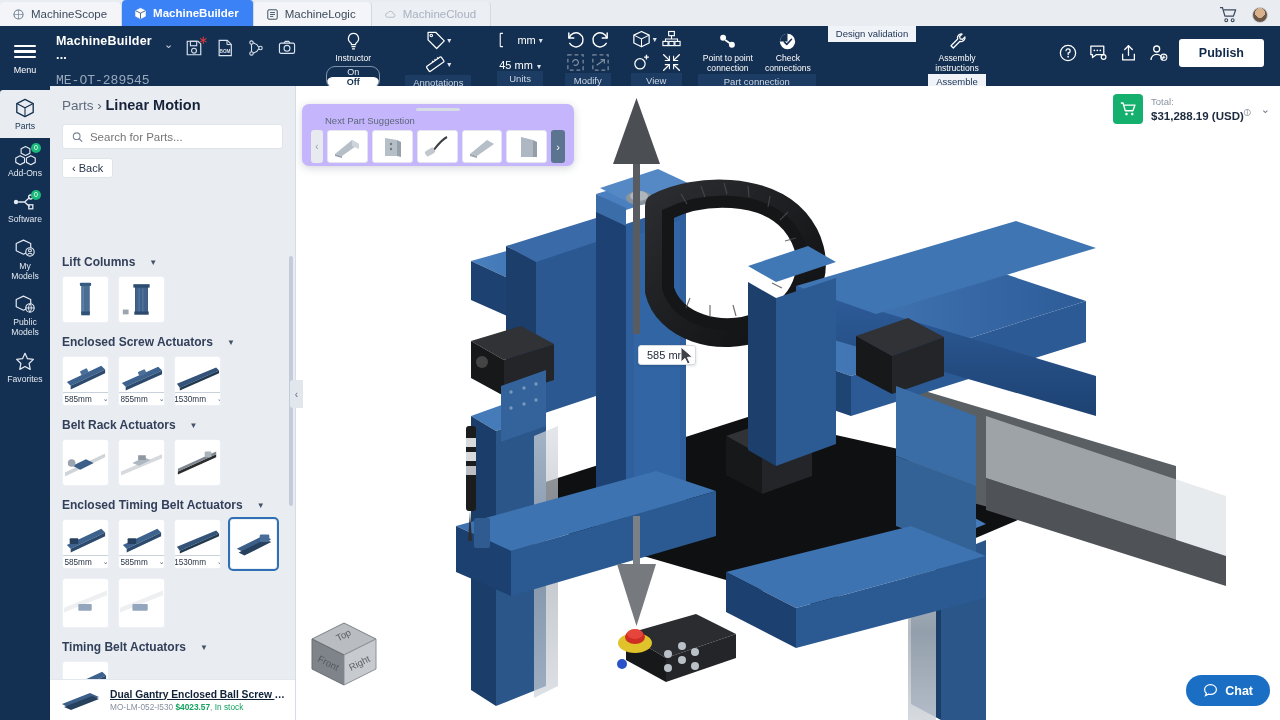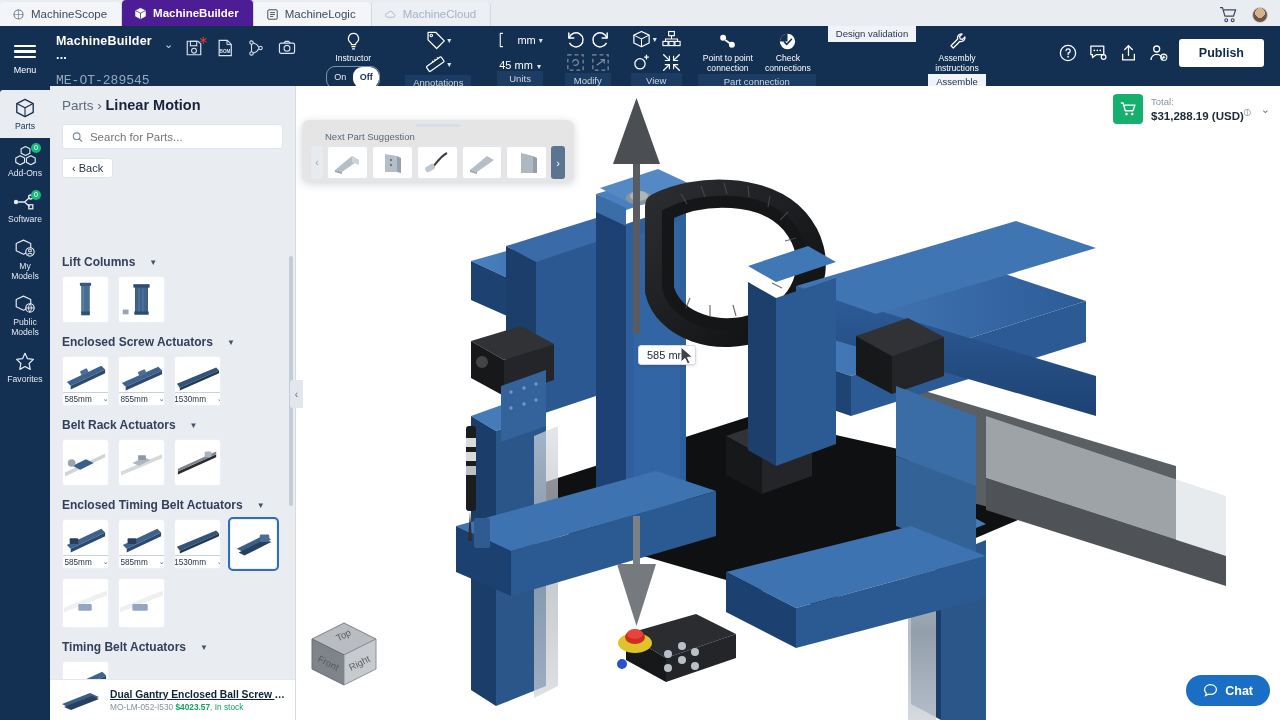--- a/index.html
+++ b/index.html
@@ -17,21 +17,21 @@
     background: #e9edf2; display: flex; align-items: flex-end;
   }
   .ptab {
     height: 24px; display: flex; align-items: center; gap: 6px;
     padding: 0 14px 0 12px; font-size: 11.5px; color: #3d4a5c;
     background: #f3f5f8; border-right: 1px solid #d3d9e2;
     border-top-left-radius: 4px; border-top-right-radius: 4px;
     min-width: 118px;
   }
   .ptab.active {
-    background: #4c1d95; color: #fff; font-weight: bold; height: 26px;
+    background: #3b82f6; color: #fff; font-weight: bold; height: 26px;
   }
   .ptab.dim { color: #a8b2bf; background:#eceff4; }
   .ptab .tico { width: 13px; height: 13px; flex: 0 0 13px; }
   .tabbar-right {
     margin-left: auto; display: flex; align-items: center; gap: 14px;
     padding: 0 12px 3px 0;
   }
   .avatar {
     width: 16px; height: 16px; border-radius: 50%;
     background: radial-gradient(circle at 50% 35%, #d8b08c 0 42%, #6b5545 43% 100%);
@@ -81,21 +81,21 @@
     text-align: center; line-height: 1.15;
   }
   .rbtn .lbl { margin-top: 2px; }
   .grid2 { display: grid; grid-template-columns: repeat(2, auto); gap: 2px 4px; padding-top: 3px; }
   .ic-sm { width: 18px; height: 18px; display: block; }
   .ic-md { width: 21px; height: 21px; display: block; }
   .caretdown { font-size: 8px; margin-left: 1px; color: #dce4ee; }
 
   .toggle-pill {
     display: flex; width: 54px; height: 23px; border: 1px solid #7f93ad;
-    border-radius: 9px; overflow: hidden; margin-top: 2px; font-size: 9px;
+    border-radius: 9px; overflow: hidden; margin-top: 2px; font-size: 9px; flex-direction: column;
   }
   .toggle-pill .on { flex: 1; display: flex; align-items: center; justify-content: center; color: #e6ecf4; }
   .toggle-pill .off {
     flex: 1; display: flex; align-items: center; justify-content: center;
     background: #fff; color: #13304f; border-radius: 9px; font-weight: bold;
   }
   .unit-btn { font-size: 11px; color: #fff; padding-top: 6px; white-space: nowrap; }
 
   .tb-right { margin-left: auto; display: flex; align-items: center; gap: 10px; padding: 0 16px 0 0; height: 54px; }
   .publish {
@@ -202,22 +202,22 @@
 
   
   .viewport {
     position: absolute; top: 86px; left: 296px; width: 984px; height: 634px;
     background: #ffffff; overflow: hidden;
   }
   .vp-svg { position: absolute; inset: 0; width: 984px; height: 634px; }
 
   
   .suggest {
-    position: absolute; left: 6px; top: 34px; width: 272px; height: 62px;
-    background: #e5e5e5; border-radius: 7px; box-shadow: 0 2px 9px rgba(30,45,70,.20);
+    position: absolute; left: 6px; top: 18px; width: 272px; height: 62px;
+    background: #c4b5fd; border-radius: 7px; box-shadow: 0 2px 9px rgba(30,45,70,.20);
     padding: 7px 9px 8px; z-index: 8;
   }
   .suggest .handle {
     position: absolute; top: 4px; left: 50%; transform: translateX(-50%);
     width: 44px; height: 2.5px; background: #d7dde5; border-radius: 2px;
   }
   .suggest .t { font-size: 9.5px; color: #5d6877; margin: 4px 0 4px 14px; }
   .suggest .row { display: flex; align-items: stretch; gap: 4px; height: 33px; }
   .sug-arrow-l {
     width: 13px; background: #e7eaee; border-radius: 3px; color: #9aa4b1;

